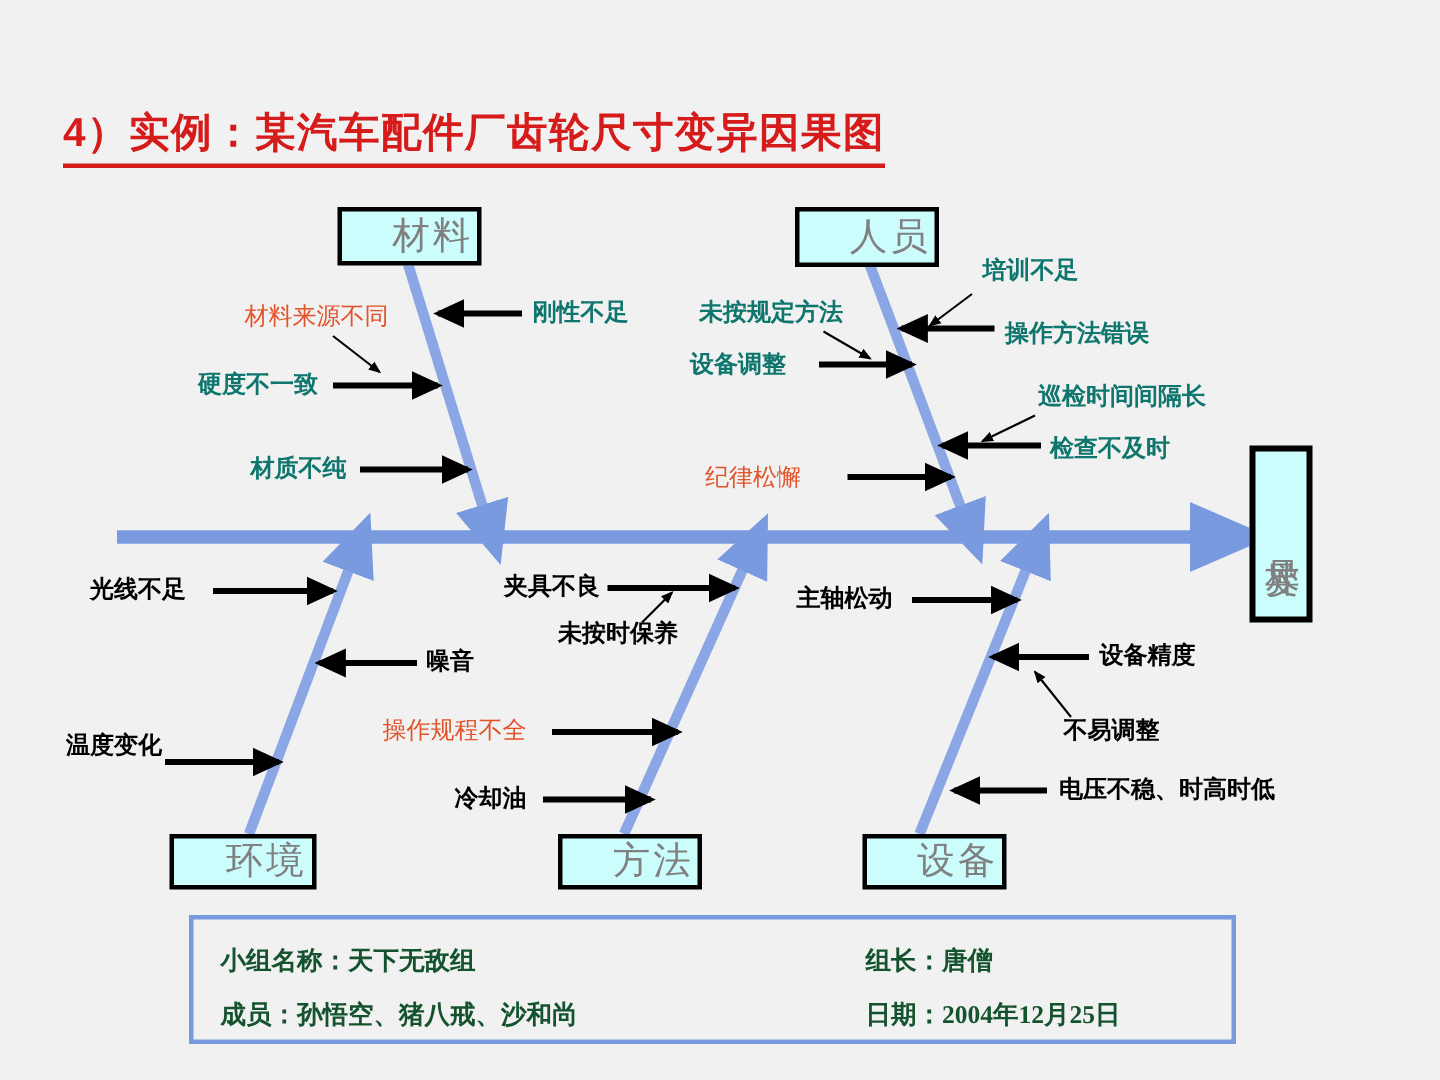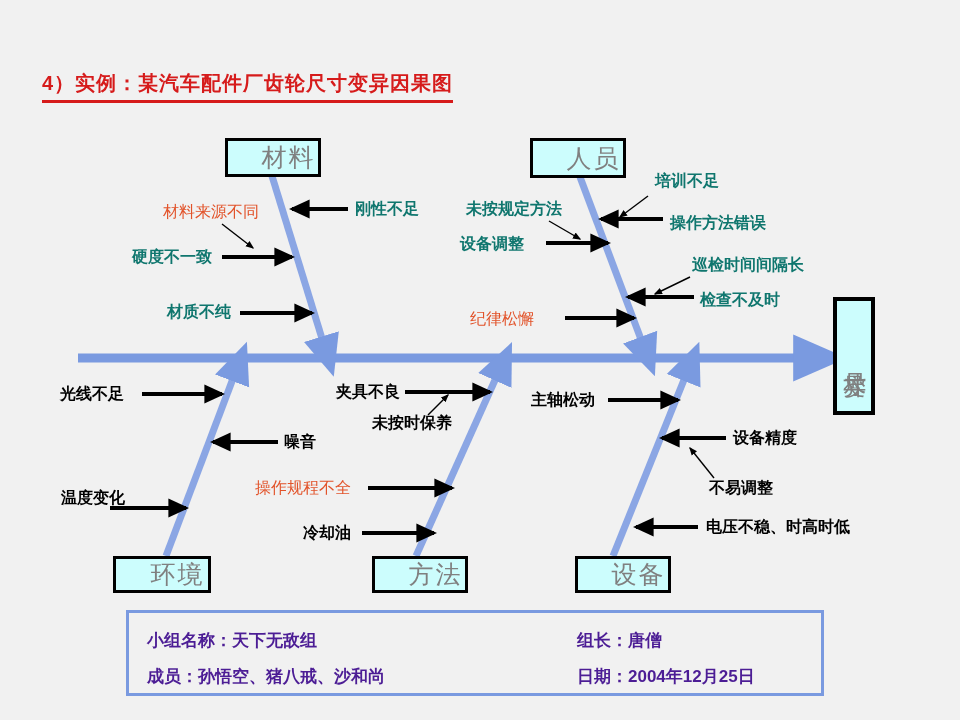--- a/index.html
+++ b/index.html
@@ -15,21 +15,21 @@
     overflow: hidden;
     font-family: "Liberation Serif", "DejaVu Serif", serif;
   }
 
   
   #title {
     position: absolute;
     left: 42px;
     top: 70px;
     font-family: "Liberation Sans", "DejaVu Sans", sans-serif;
-    font-size: 20px;
+    font-size: 27px;
     font-weight: bold;
     color: #d61b1b;
     letter-spacing: 1px;
     white-space: nowrap;
     border-bottom: 3px solid #d61b1b;
     padding-bottom: 3px;
   }
 
   
   #skeleton {
@@ -99,24 +99,24 @@
     left: 126px;
     top: 610px;
     width: 698px;
     height: 86px;
     border: 3px solid #7a9ae0;
     background: #f1f1f1;
     box-sizing: border-box;
   }
   .info-row {
     position: absolute;
-    font-family: Liberation Sans, sans-serif;
+    font-family: Liberation Serif, serif;
     font-size: 17px;
     font-weight: bold;
-    color: #4c1d95;
+    color: #14532d;
     white-space: nowrap;
   }
   .info-left  { left: 18px; }
   .info-right { left: 448px; }
   .row1 { top: 16px; }
   .row2 { top: 52px; }
 </style>
 </head>
 <body>
 
@@ -221,21 +221,21 @@
   <div class="cause bold" style="left:655px; top:173px;">培训不足</div>
   <div class="cause bold" style="left:466px; top:201px;">未按规定方法</div>
   <div class="cause bold" style="left:670px; top:215px;">操作方法错误</div>
   <div class="cause bold" style="left:460px; top:236px;">设备调整</div>
   <div class="cause bold" style="left:692px; top:257px;">巡检时间间隔长</div>
   <div class="cause bold" style="left:700px; top:292px;">检查不及时</div>
   <div class="cause red" style="left:470px; top:311px;">纪律松懈</div>
 
   <div class="cause plain" style="left:60px; top:386px;">光线不足</div>
   <div class="cause plain" style="left:284px; top:434px;">噪音</div>
-  <div class="cause plain" style="left:61px; top:490px;">温度变化</div>
+  <div class="cause plain" style="left:44px; top:490px;">温度变化</div>
 
   <div class="cause plain" style="left:336px; top:384px;">夹具不良</div>
   <div class="cause plain" style="left:372px; top:415px;">未按时保养</div>
   <div class="cause red" style="left:255px; top:480px;">操作规程不全</div>
   <div class="cause plain" style="left:303px; top:525px;">冷却油</div>
 
   <div class="cause plain" style="left:531px; top:392px;">主轴松动</div>
   <div class="cause plain" style="left:733px; top:430px;">设备精度</div>
   <div class="cause plain" style="left:709px; top:480px;">不易调整</div>
   <div class="cause plain" style="left:706px; top:519px;">电压不稳、时高时低</div>

